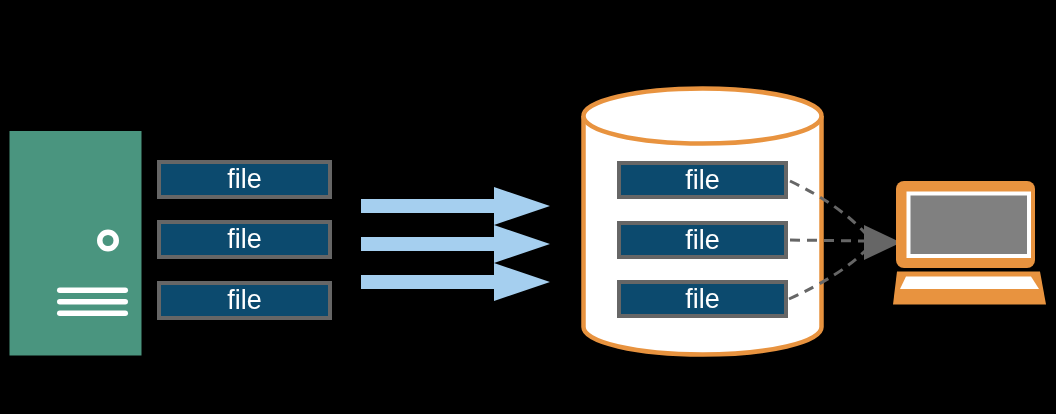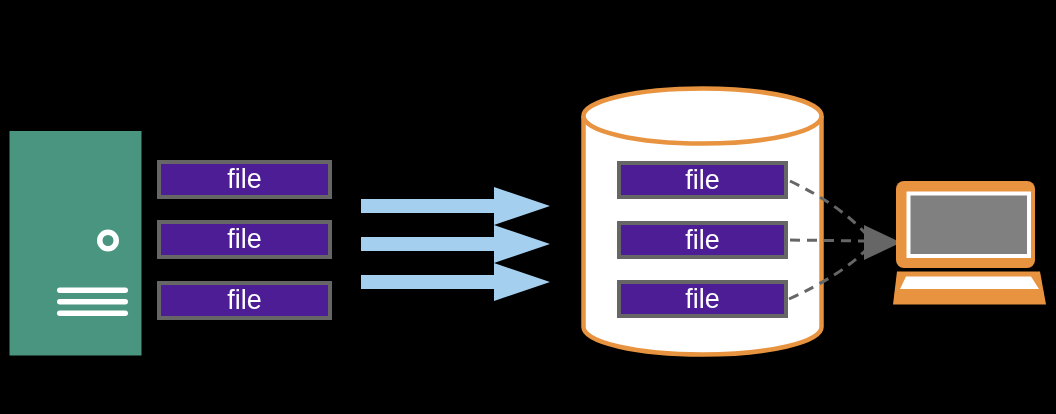--- a/index.html
+++ b/index.html
@@ -16,21 +16,21 @@
     font-family: "Liberation Sans", sans-serif;
   }
   .canvas svg {
     position: absolute;
     left: 0;
     top: 0;
   }
   .filebox {
     position: absolute;
     box-sizing: border-box;
-    background: #4c1d95;
+    background: #0c4a6e;
     border: 4px solid #666666;
     color: #FFFFFF;
     font-size: 27px;
     line-height: 1;
     display: flex;
     align-items: center;
     justify-content: center;
   }
   .src-box { left: 157px; width: 175px; height: 39px; }
   .db-box  { left: 617px; width: 171px; height: 38px; }

